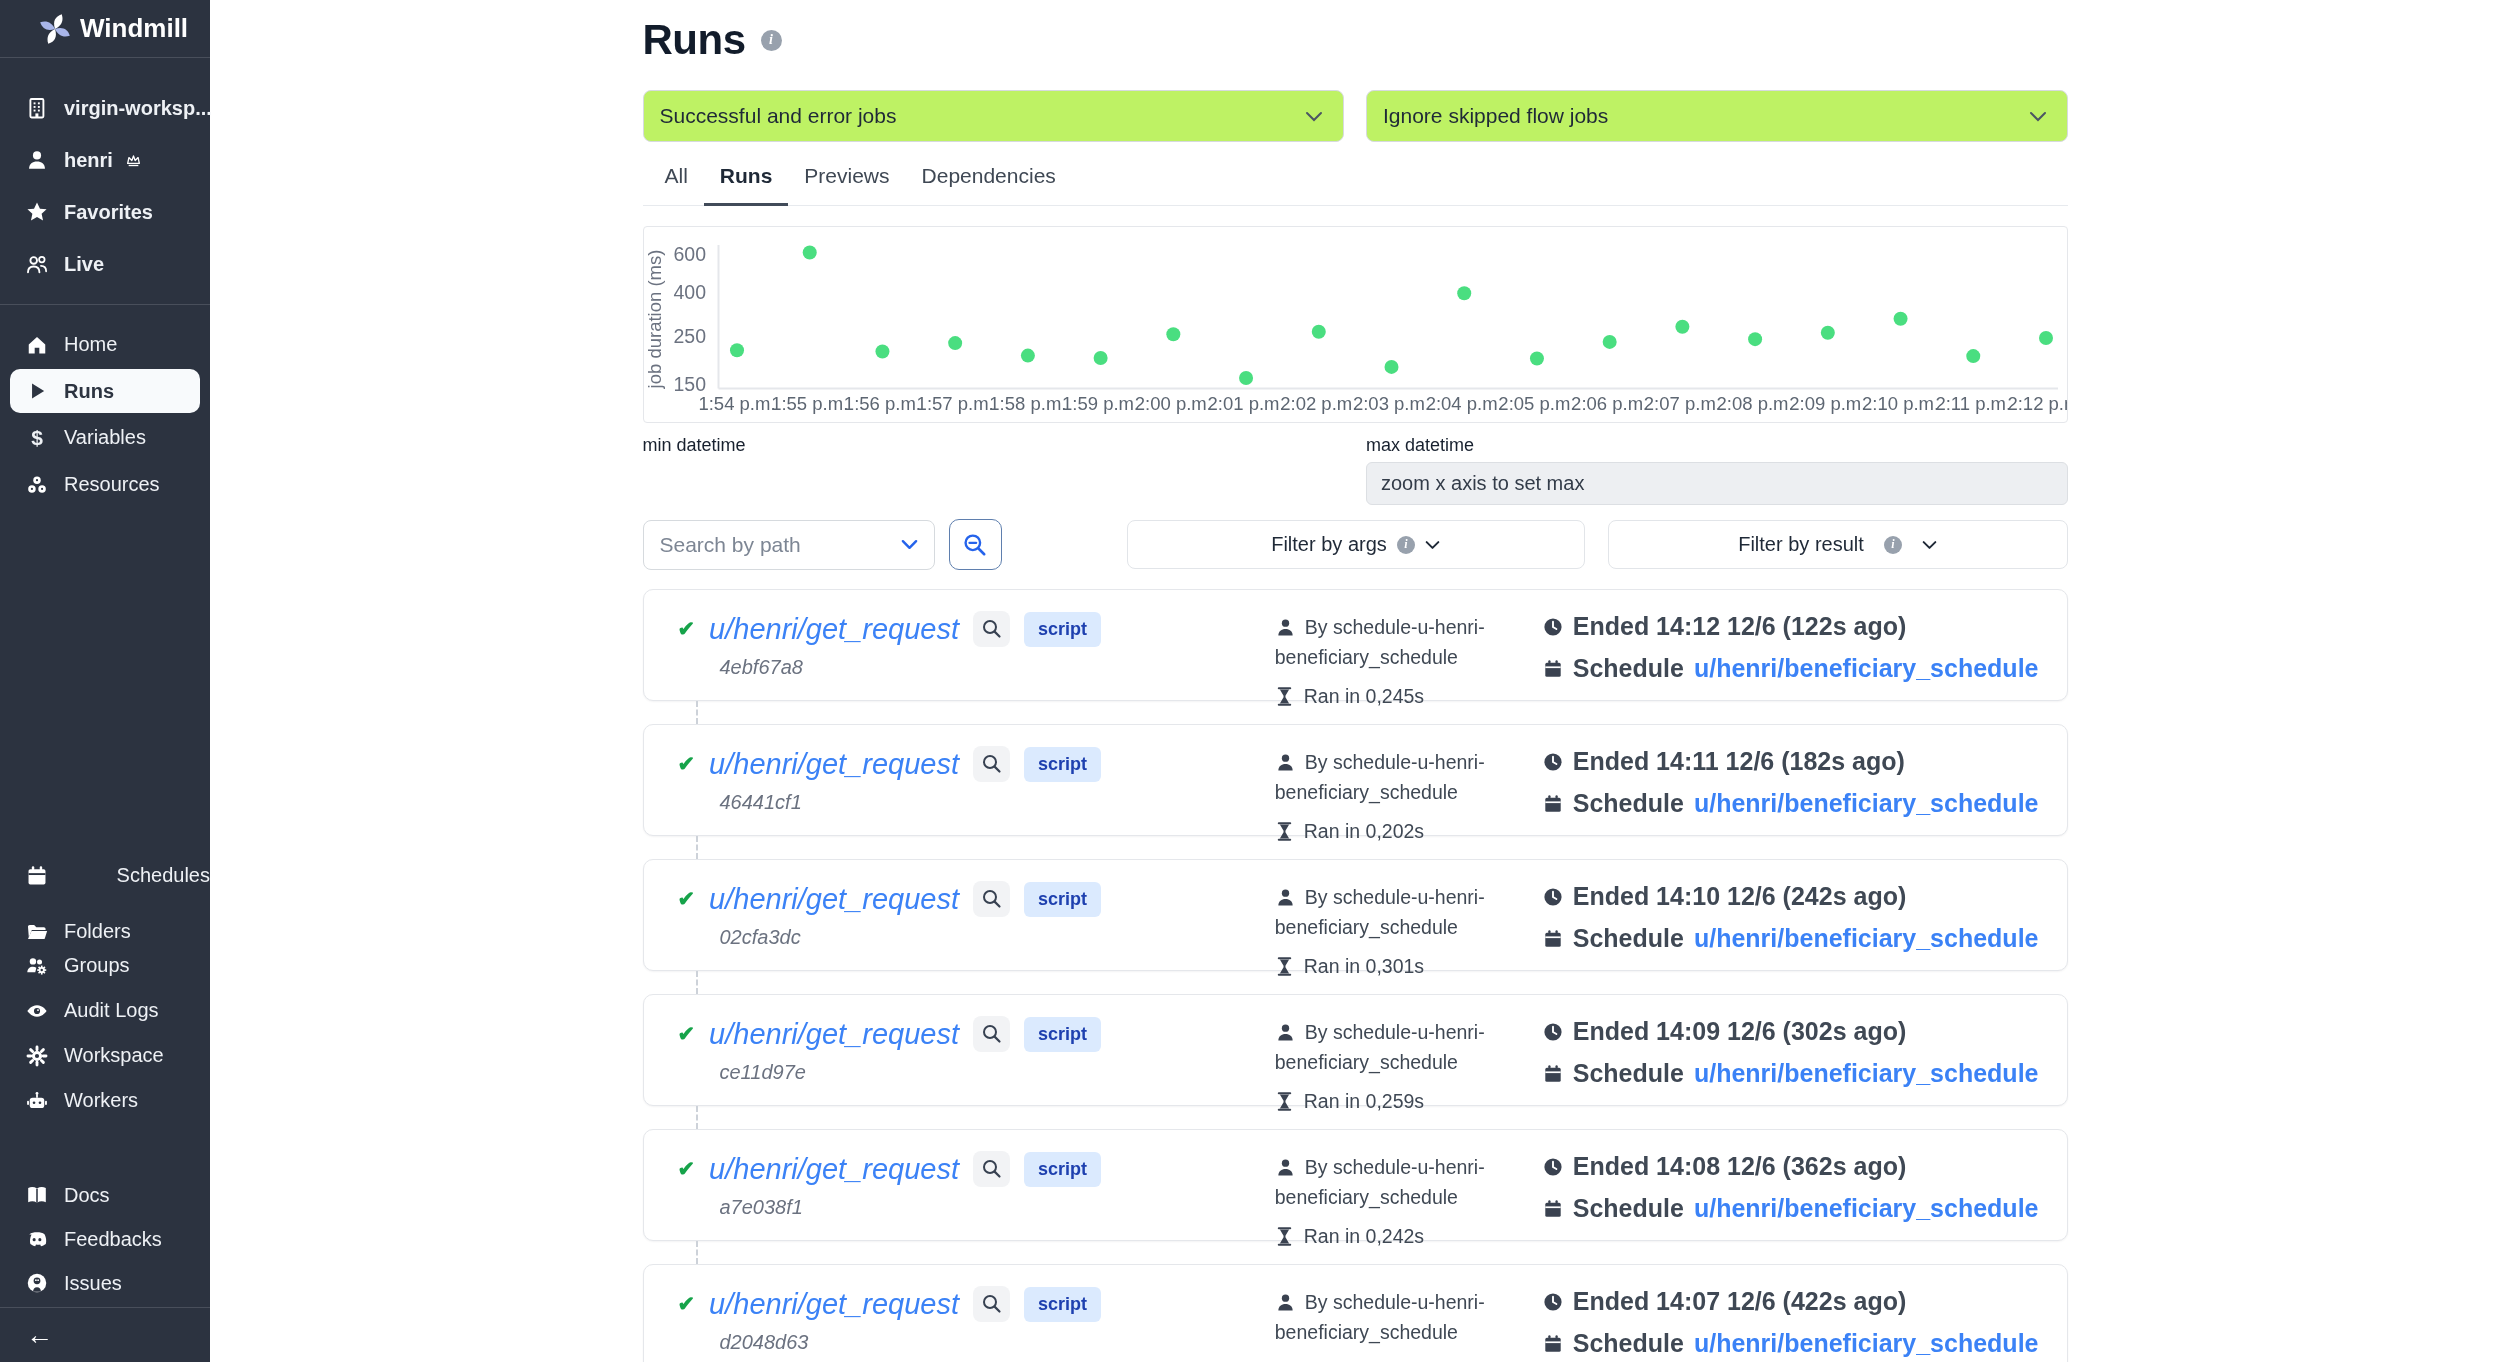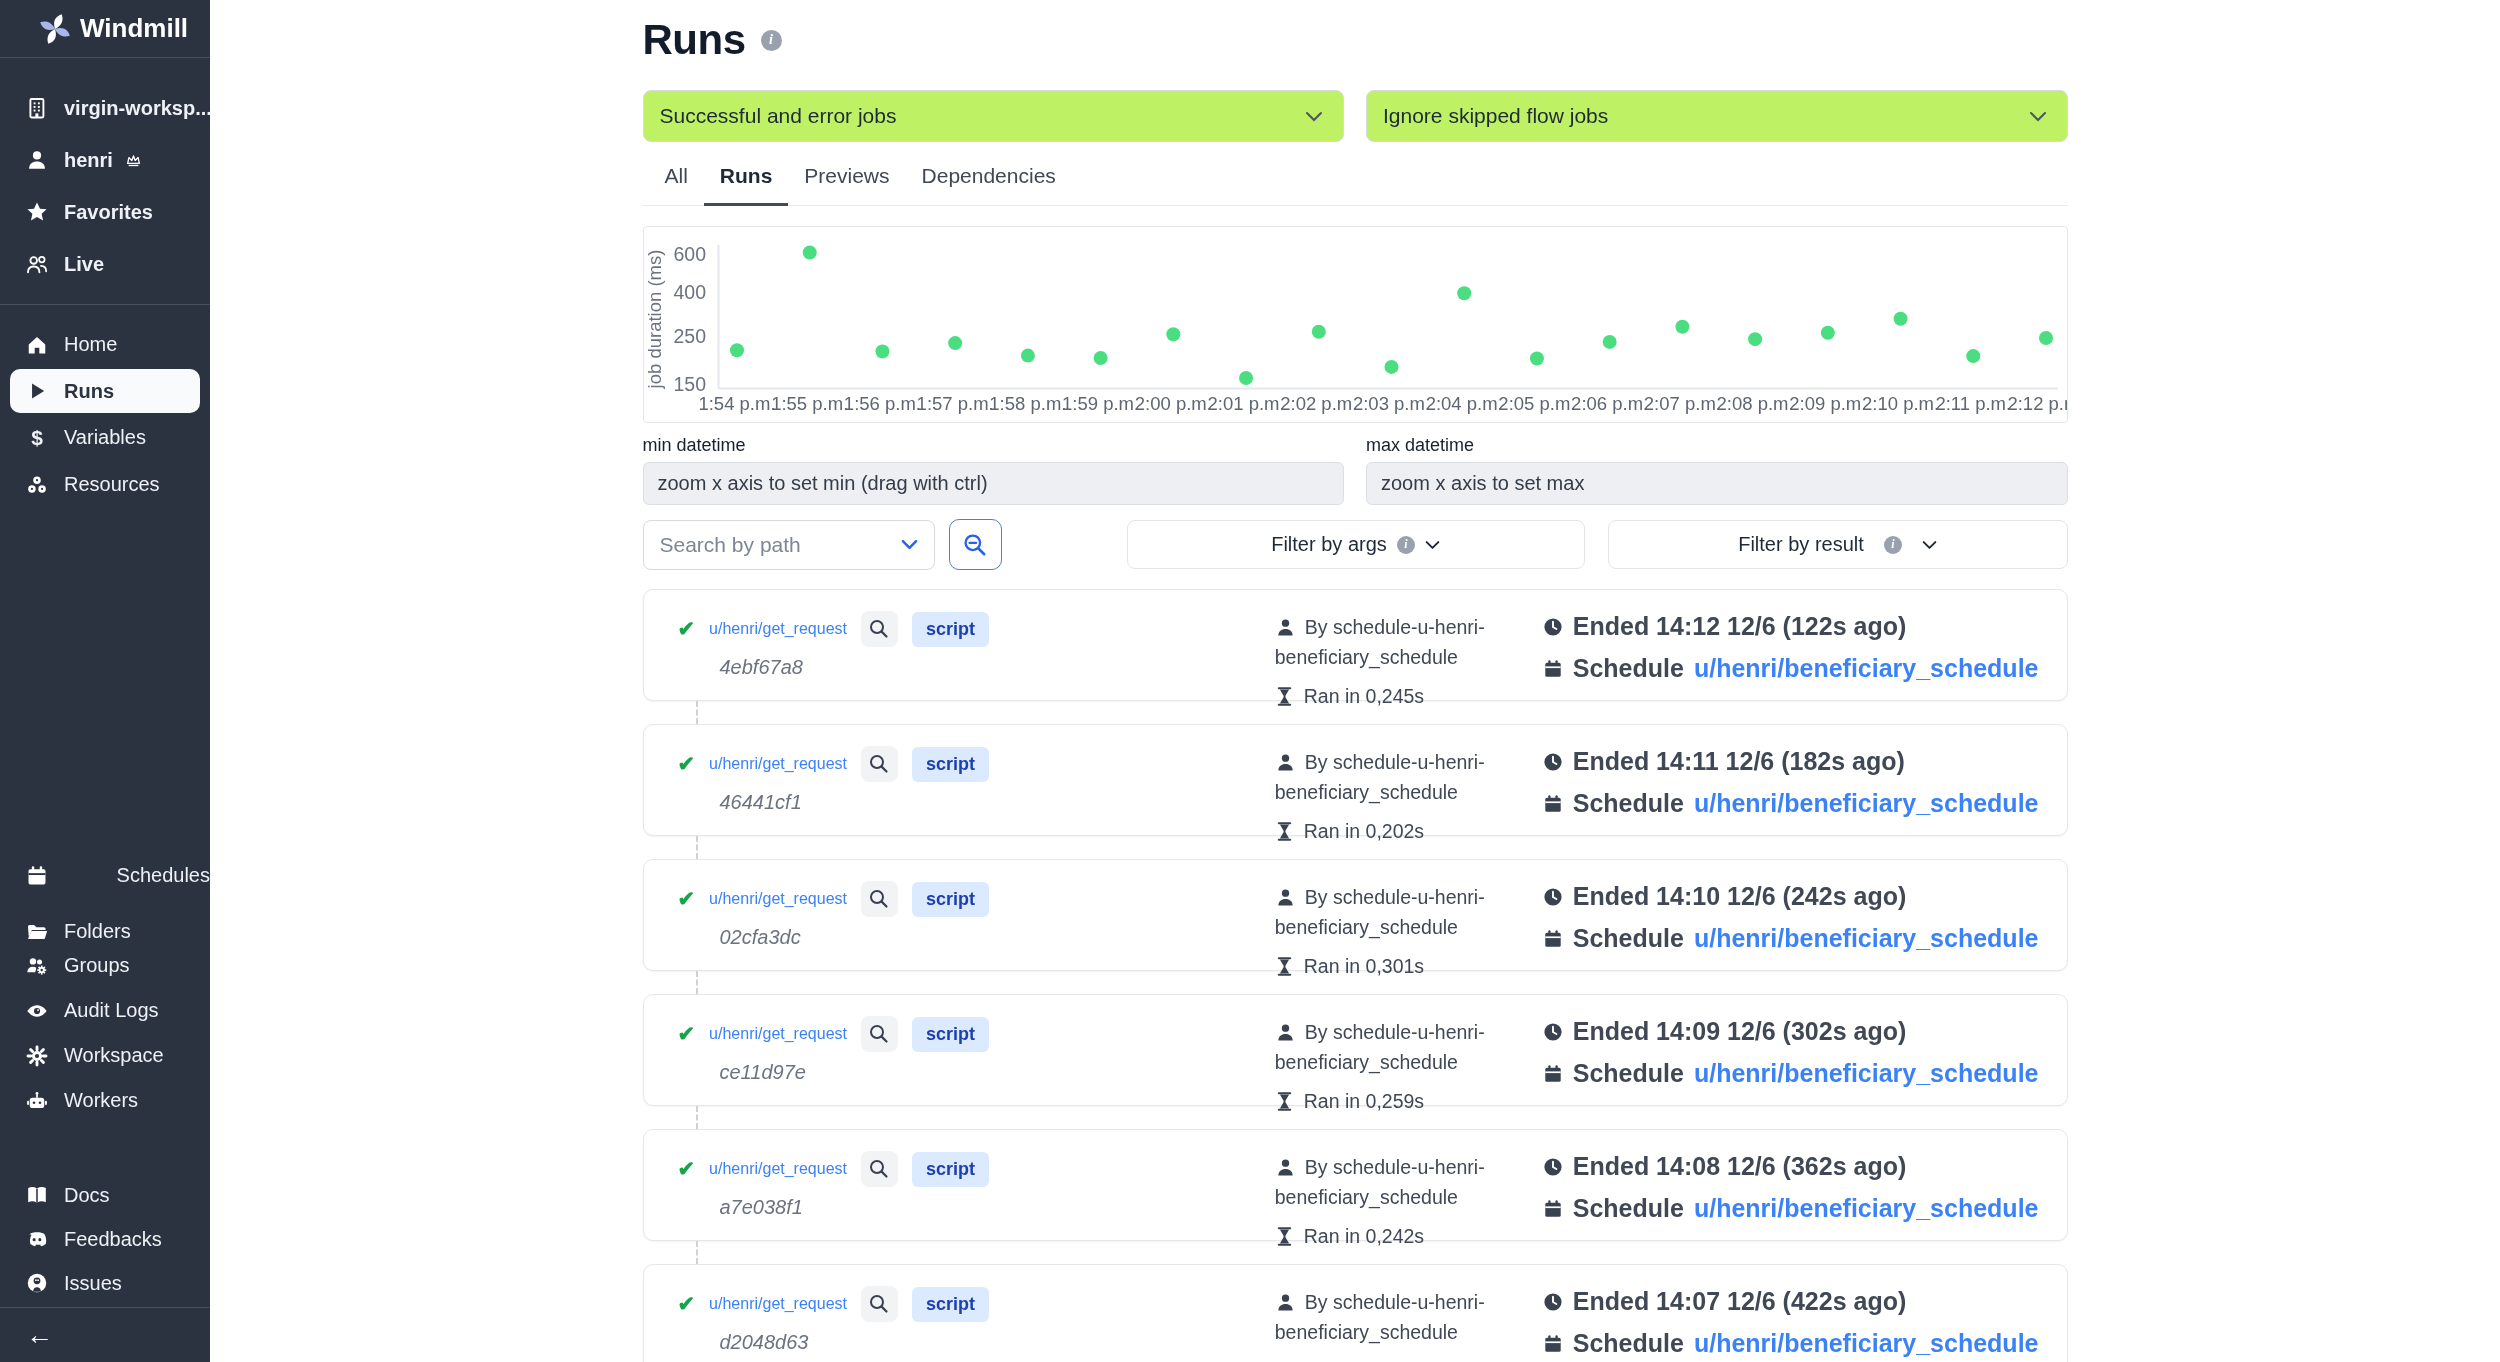--- a/index.html
+++ b/index.html
@@ -68,21 +68,21 @@
   .filter-btn.second { margin-left:23px; width:460px;gap:20px; }
 
   
   .runs { margin-top:19px; }
   .run-card { height:112px; border:1px solid #e5e7eb; border-radius:10px; background:#fff;
     box-shadow:0 1px 2px rgba(16,24,40,.05); display:flex; padding:21px 28px 0 34px; }
   .connector { height:23px; width:0; margin-left:53px; border-left:2px dashed #cdd2d9; }
   .rc-left { width:708px; }
   .rc-line1 { display:flex; align-items:center; gap:14px; }
   .check { color:#16a34a; font-size:21px; font-weight:700; }
-  .rc-path { color:#3b82f6; font-size:16px; font-weight:500; text-decoration:none; cursor:pointer; }
+  .rc-path { color:#3b82f6; font-size:29px; font-weight:500; text-decoration:none; cursor:pointer;font-style:italic; }
   .rc-mag { width:37px; height:36px; background:#f2f3f5; border:none; border-radius:8px;
     display:flex; align-items:center; justify-content:center; cursor:pointer; }
   .rc-badge { background:#dbeafe; color:#1e40af; font-weight:700; font-size:18px;
     padding:7px 14px; border-radius:6px; }
   .rc-id { margin:9px 0 0 42px; font-style:italic; font-size:20px; color:#6b7280; }
   .rc-mid { width:300px; font-size:19.5px; color:#3f4854; padding-top:1px; }
   .rc-by { width:268px; line-height:1.55; }
   .rc-by svg { vertical-align:-4px; margin-right:9px; }
   .rc-ran { margin-top:13px; display:flex; align-items:center; gap:10px; }
   .rc-right { flex:1; font-size:25px; color:#3f4854; padding-top:1px;font-weight:bold; }
@@ -364,21 +364,20 @@
           <text x="1329.2777777777778" y="183" text-anchor="middle" font-size="18.5" fill="#5d6672" font-family="Liberation Sans, sans-serif">2:11 p.m.</text>
           <circle cx="1329.2777777777778" cy="129.0774942943025" r="7" fill="#4ade80"></circle>
           <text x="1402" y="183" text-anchor="middle" font-size="18.5" fill="#5d6672" font-family="Liberation Sans, sans-serif">2:12 p.m.</text>
           <circle cx="1402" cy="110.98189734352603" r="7" fill="#4ade80"></circle>
         </svg>
     </div>
 
     <div class="dt-row">
       <div class="dt-col">
         <div class="dt-label">min datetime</div>
-        <input class="dt-input" placeholder="zoom x axis to set min (drag with ctrl)" style="">
       </div>
       <div class="dt-col">
         <div class="dt-label">max datetime</div>
         <input class="dt-input" placeholder="zoom x axis to set max" style="">
       </div>
     </div>
 
     <div class="search-row">
       <div class="path-select">
         <span>Search by path</span>

